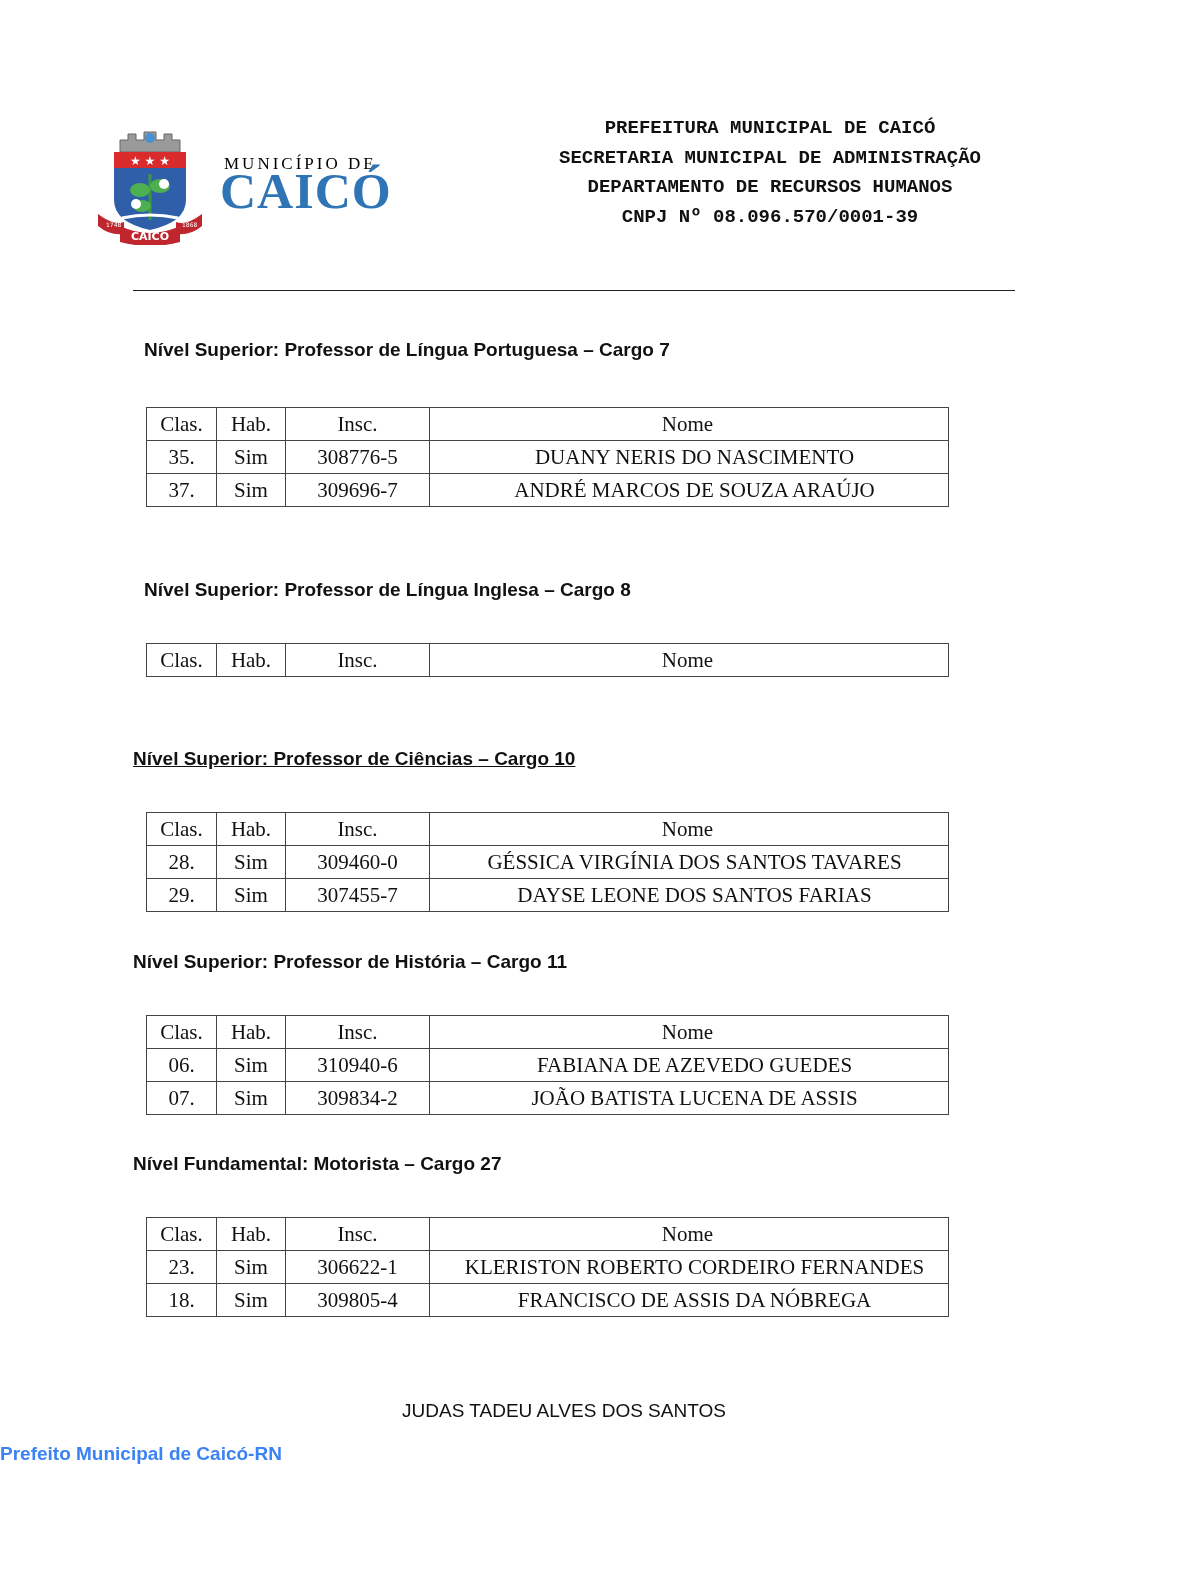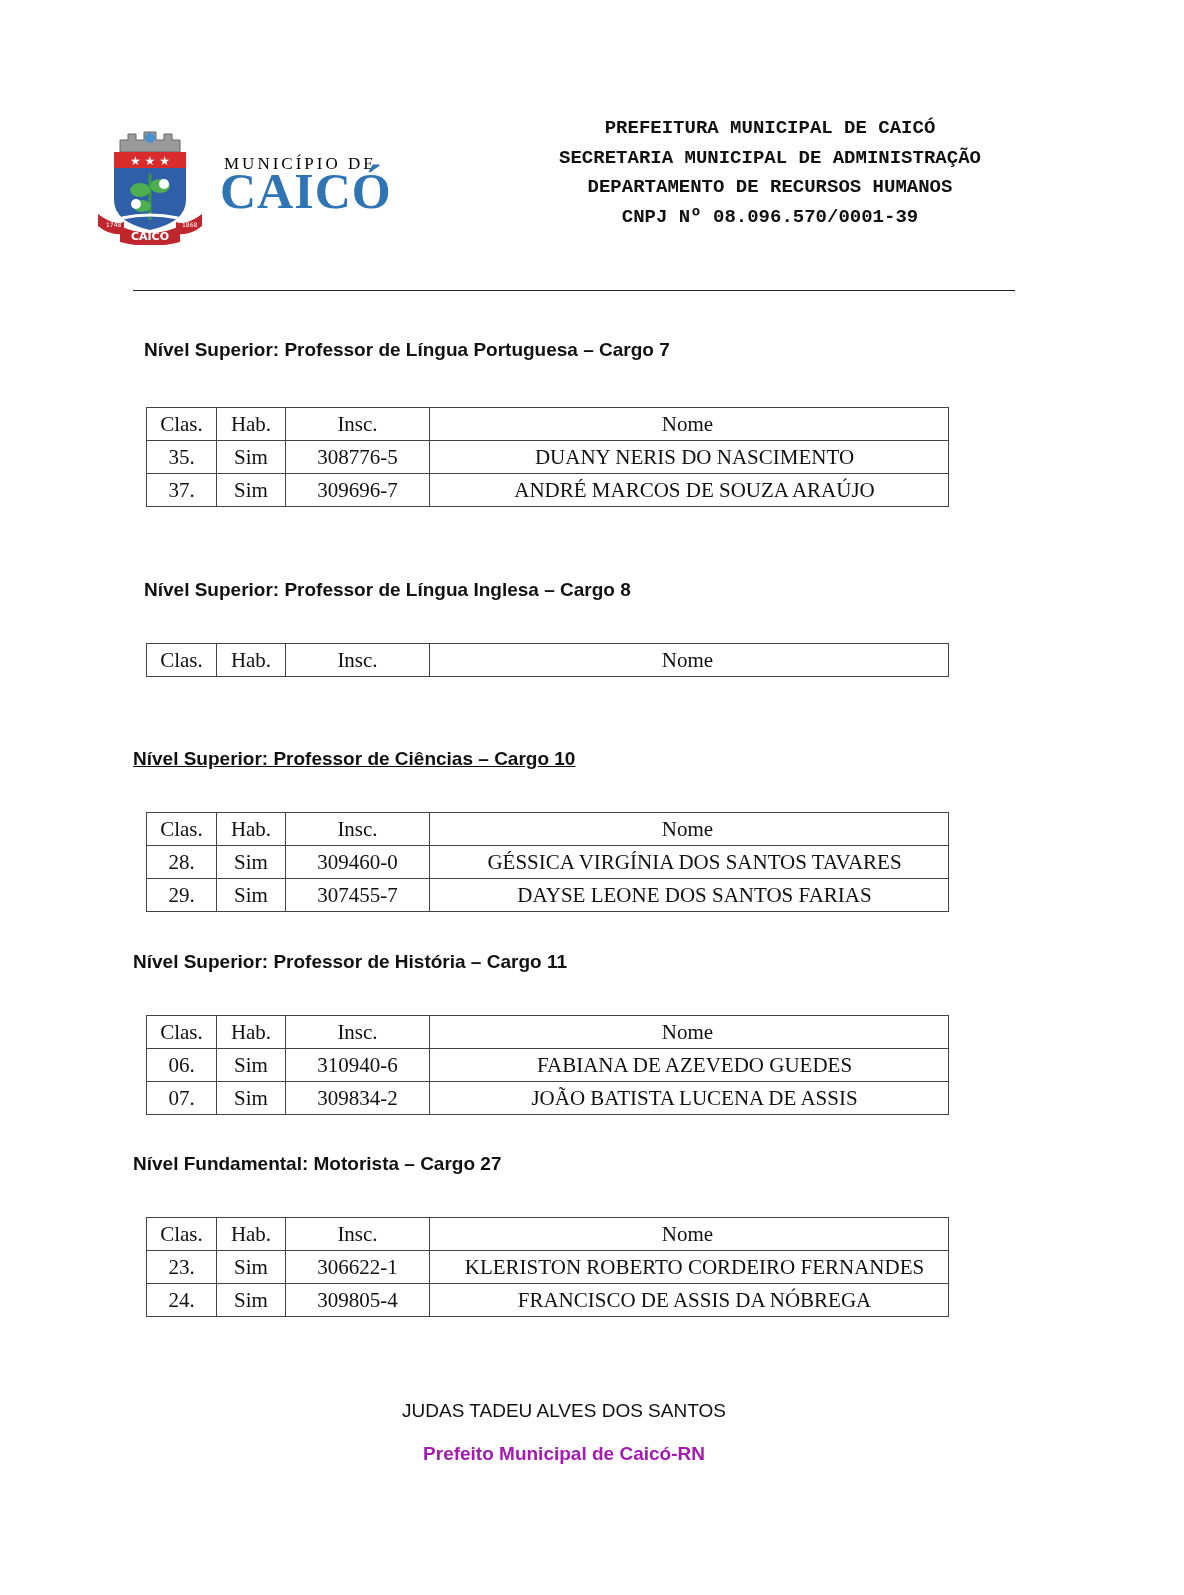--- a/index.html
+++ b/index.html
@@ -14,21 +14,21 @@
   .section-title { position: absolute; font-family: "Liberation Sans", sans-serif; font-weight: bold; font-size: 19px; color: #111; }
   table.list { position: absolute; left: 146px; width: 803px; border-collapse: collapse; font-family: "Liberation Serif", serif; font-size: 21px; color: #111; }
   table.list td, table.list th { border: 1.5px solid #444; height: 32px; padding: 0; font-weight: normal; }
   .c-clas { width: 69px; text-align: center; }
   .c-hab { width: 68px; text-align: center; }
   .c-insc { width: 143px; text-align: center; }
   .c-nome { text-align: center; padding-left: 11px !important; }
   th.c-nome { text-align: center; padding-left: 0 !important; padding-right: 0; }
   th.c-nome span { display: inline-block; margin-right: 3px; }
   .sig-name { position: absolute; left: 0; width: 1128px; top: 1400px; text-align: center; font-family: "Liberation Sans", sans-serif; font-size: 19px; color: #111; }
-  .sig-title { position: absolute; left: 0; width: 1128px; top: 1443px; text-align: center; font-family: "Liberation Sans", sans-serif; font-size: 19px; font-weight: bold; color: #a21caf; }
+  .sig-title { position: absolute; left: 0; width: 1128px; top: 1443px; text-align: left; font-family: "Liberation Sans", sans-serif; font-size: 19px; font-weight: bold; color: #3b82f6; }
 </style>
 </head>
 <body>
 
 <div class="header">
   <div class="logo">
     <svg class="crest" viewBox="0 0 112 115">
 
       <path d="M26 22 L26 10 L34 10 L34 4 L42 4 L42 10 L50 10 L50 2 L62 2 L62 10 L70 10 L70 4 L78 4 L78 10 L86 10 L86 22 Z" fill="#9a9a9a" stroke="#666" stroke-width="1"></path>
       <circle cx="56" cy="8" r="5" fill="#4a8fd0"></circle>
@@ -158,21 +158,21 @@
     <th class="c-insc">Insc.</th>
     <th class="c-nome"><span>Nome</span></th>
   </tr>
   <tr>
     <td class="c-clas">23.</td>
     <td class="c-hab">Sim</td>
     <td class="c-insc">306622-1</td>
     <td class="c-nome">KLERISTON ROBERTO CORDEIRO FERNANDES</td>
   </tr>
   <tr>
-    <td class="c-clas">24.</td>
+    <td class="c-clas">18.</td>
     <td class="c-hab">Sim</td>
     <td class="c-insc">309805-4</td>
     <td class="c-nome">FRANCISCO DE ASSIS DA NÓBREGA</td>
   </tr>
 </tbody>
   </table>
 
 <div class="sig-name">JUDAS TADEU ALVES DOS SANTOS</div>
 <div class="sig-title">Prefeito Municipal de Caicó-RN</div>
 

